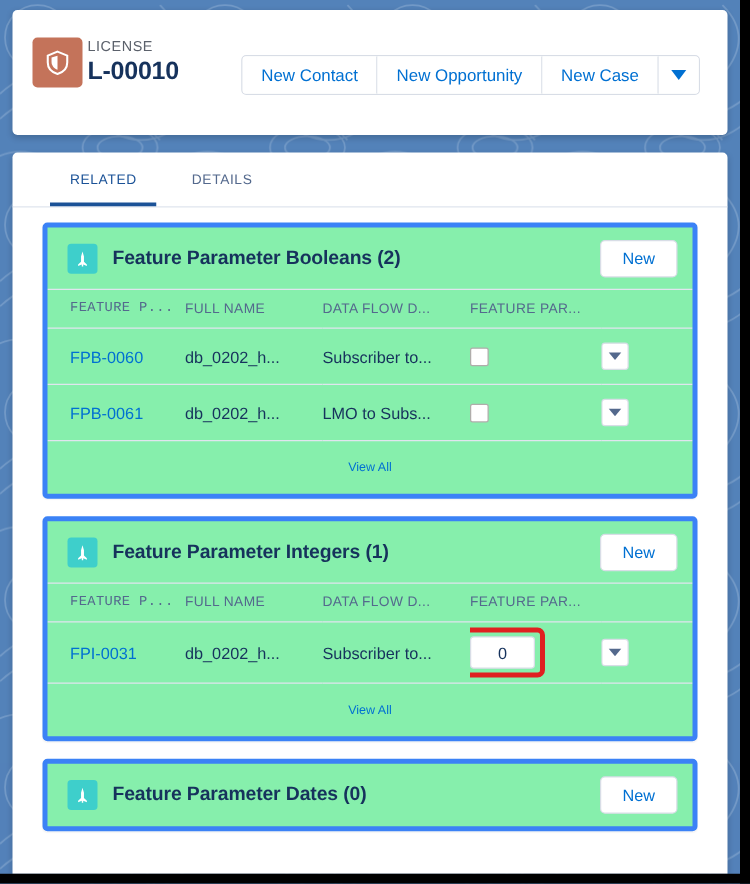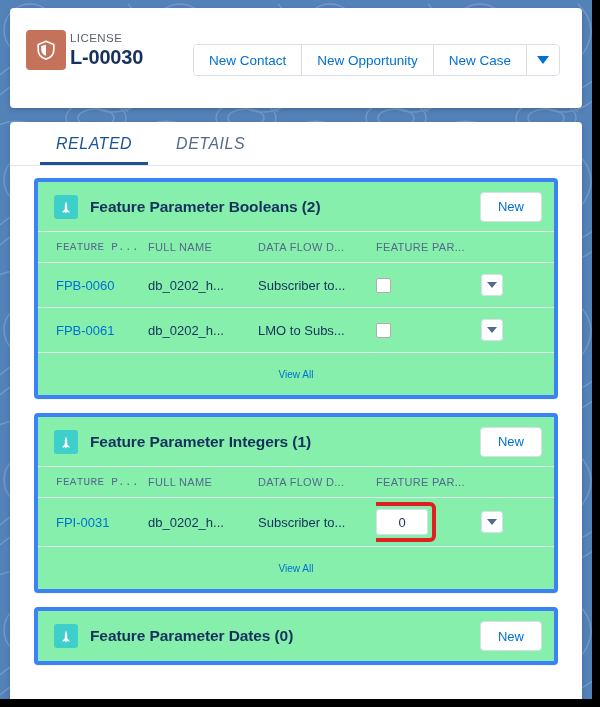--- a/index.html
+++ b/index.html
@@ -150,29 +150,28 @@
     border-bottom: 1px solid #e0e5ee;
     padding-left: 24px;
     display: flex;
     align-items: stretch;
   }
 
   .tab {
     display: flex;
     align-items: center;
     padding: 0 22px;
-    font-size: 16px;
+    font-size: 11px;
     letter-spacing: .5px;
     color: #54698d;
     cursor: pointer;
     position: relative;
     background: none;
     border: none;
     font-family: inherit;
-    font-style: italic;
   }
   .tab.active { color: #1b5297; }
   .tab.active::after {
     content: "";
     position: absolute;
     left: 6px; right: 6px; bottom: 0;
     height: 3px;
     background: #1b5297;
   }
 
@@ -354,21 +353,21 @@
 
   <div id="record-identity">
     <div id="record-icon">
       <svg width="22" height="22" viewBox="0 0 24 24">
         <path d="M12 2.5 L20.5 6 V12 C20.5 17 16.8 20.6 12 22 C7.2 20.6 3.5 17 3.5 12 V6 Z" fill="none" stroke="#ffffff" stroke-width="1.8"></path>
         <path d="M12 6.2 L12 18.4 C8.9 17.2 6.8 14.6 6.8 11.6 V7.6 Z" fill="#ffffff"></path>
       </svg>
     </div>
     <div id="record-text">
       <span id="record-type-label">LICENSE</span>
-      <span id="record-name">L-00030</span>
+      <span id="record-name">L-00010</span>
     </div>
   </div>
 
   <div id="action-group">
     <button class="action-btn">New Contact</button>
     <button class="action-btn">New Opportunity</button>
     <button class="action-btn">New Case</button>
     <div id="action-more-btn">
       <span class="tri-down"></span>
     </div>

